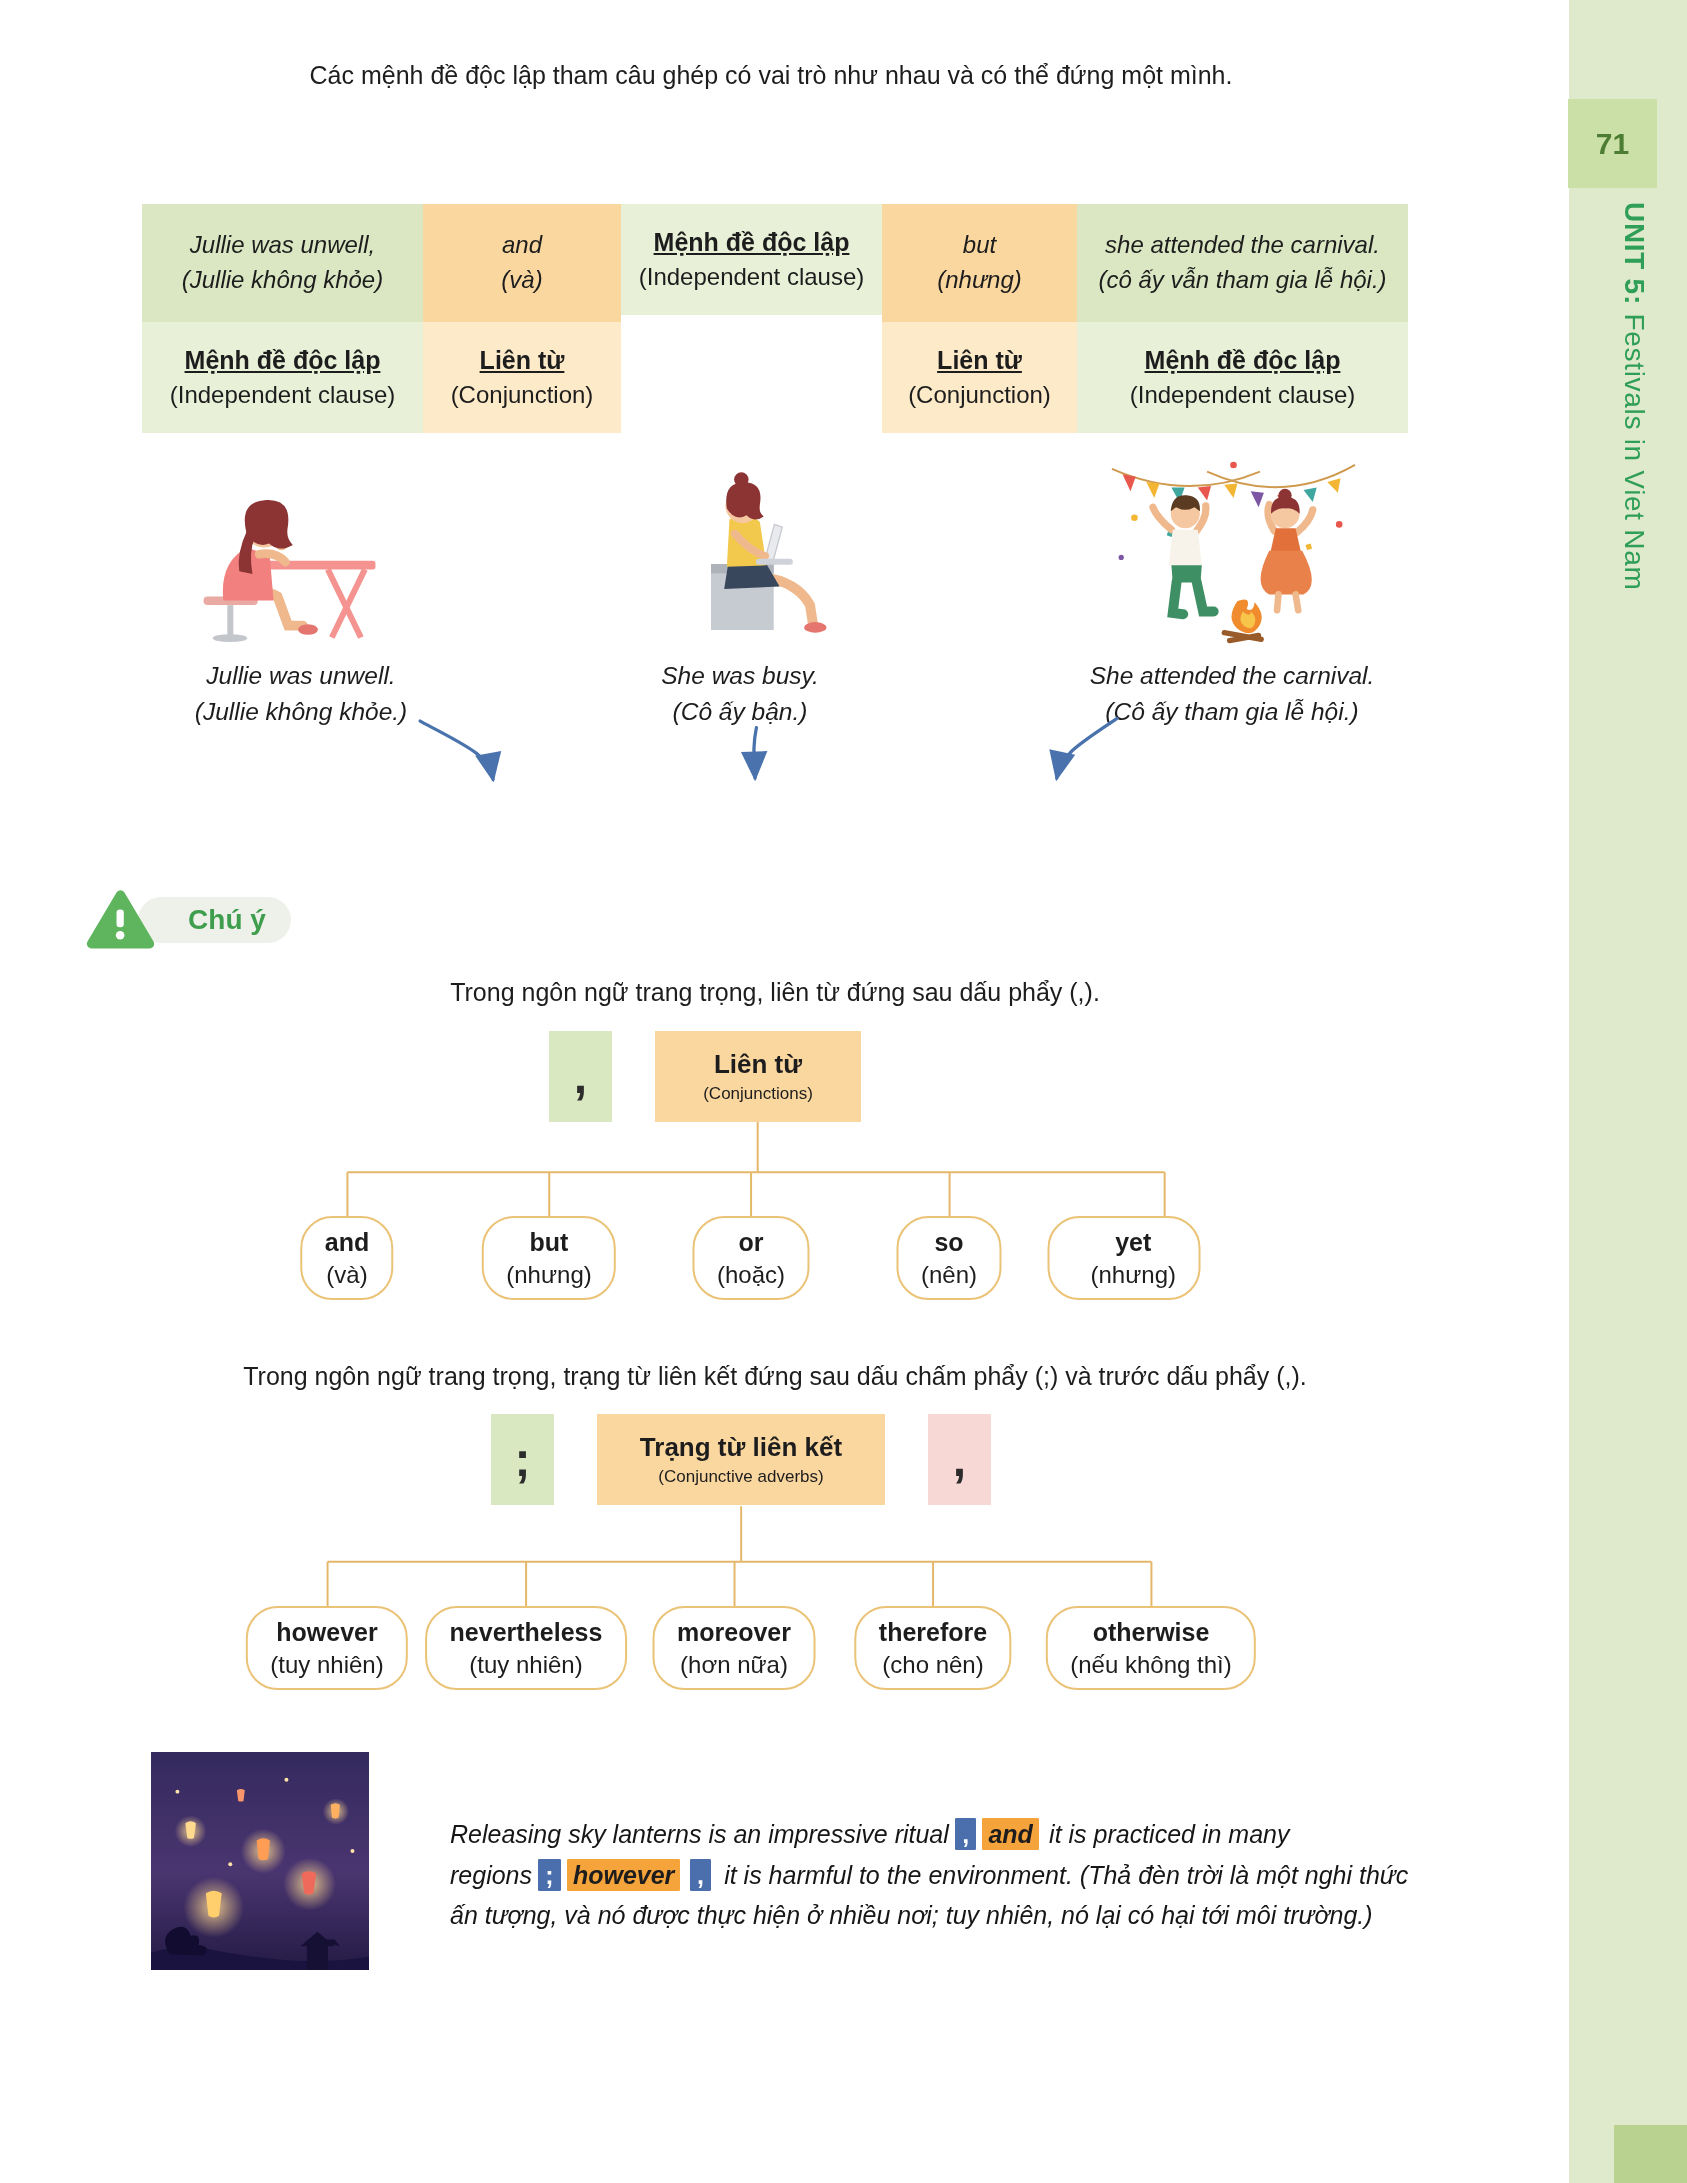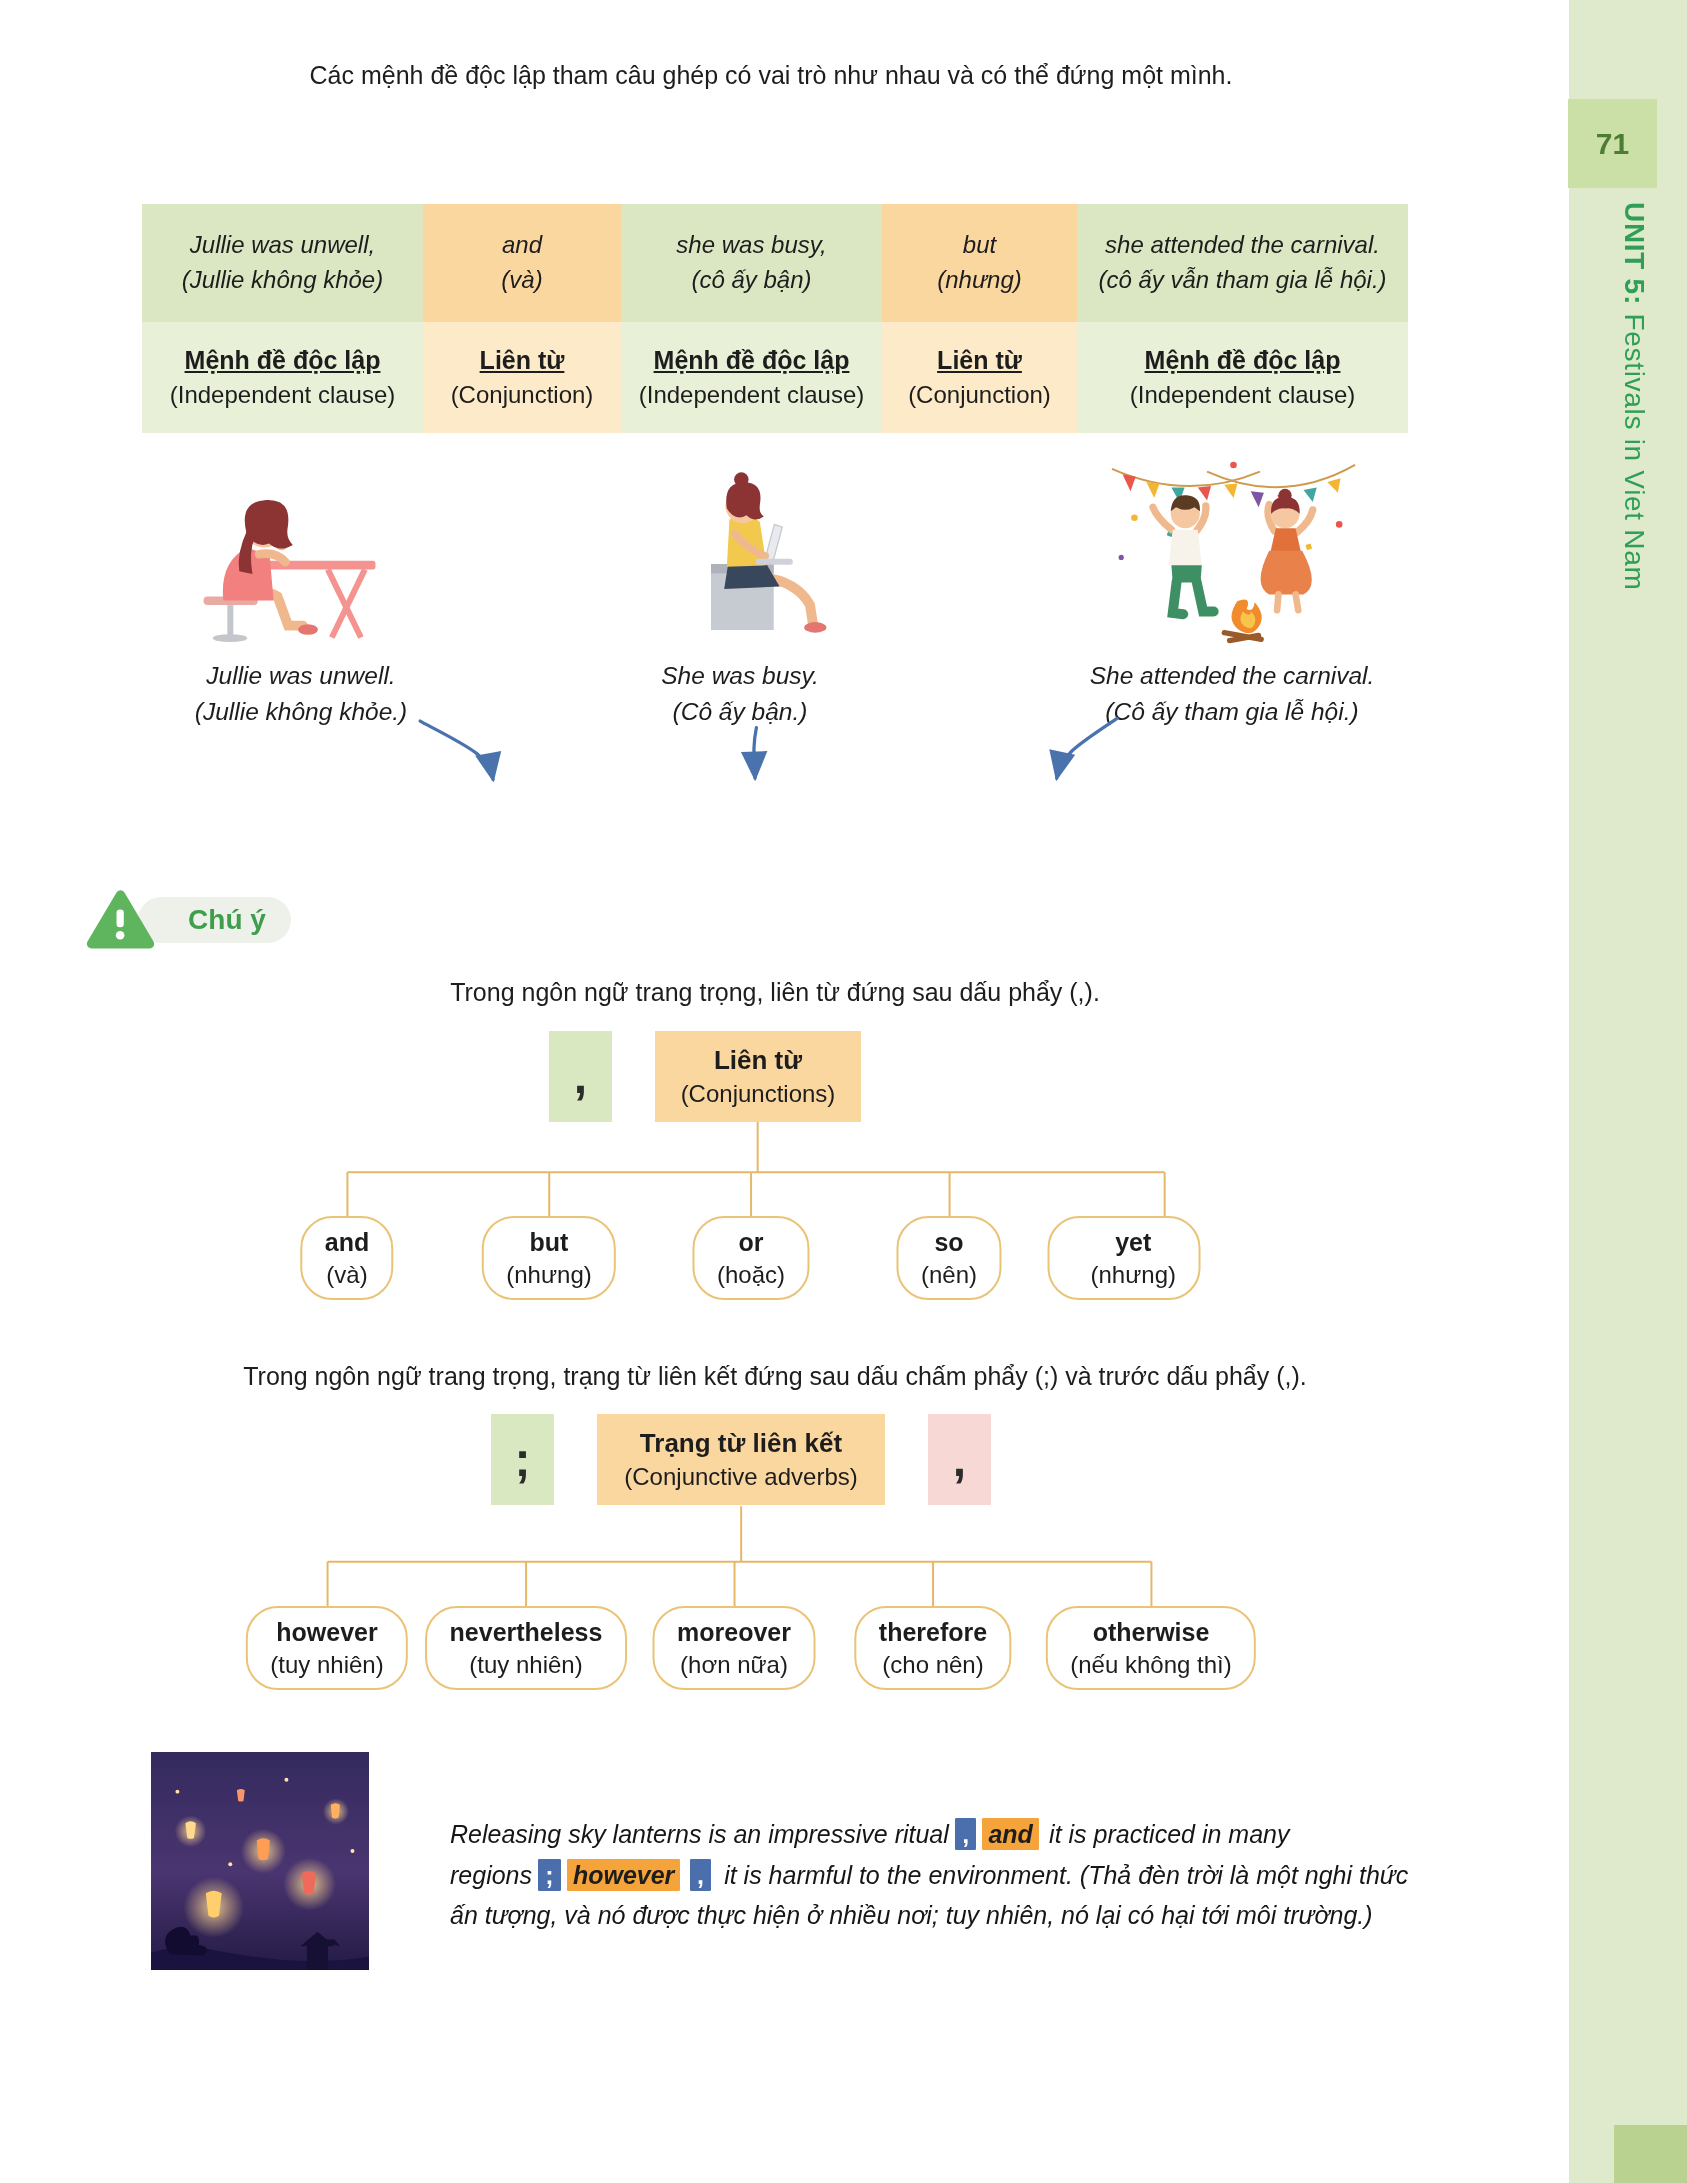--- a/index.html
+++ b/index.html
@@ -37,21 +37,21 @@
   .note-pill { position:absolute; top:897px; left:138px; width:153px; height:46px; background:#eef1e9; border-radius:25px; display:flex; align-items:center; justify-content:center; padding-left:25px; }
   .note-pill span { font-size:28px; font-weight:bold; color:#3f9e4e; }
   .note-icon { position:absolute; top:887px; left:86px; }
 
   .rule-text { position:absolute; left:0; width:1542px; text-align:center; font-size:25px;padding-left:8px; }
   .rule1-text { top:978px; } .rule2-text { top:1362px; }
 
   .punct-box { position:absolute; height:91px; display:flex; align-items:center; justify-content:center; font-size:48px; font-weight:bold; color:#2c2c2c; }
   .head-box { position:absolute; height:91px; background:#fbd7a0; display:flex; flex-direction:column; align-items:center; justify-content:center; line-height:1.35; text-align:center; }
   .hb-main { font-weight:bold; font-size:26px; }
-  .hb-sub { font-size:24px; }
+  .hb-sub { font-size:17px; }
   .comma1-box { top:1031px; left:549px; width:63px; background:#d9e8c0; }
   .head1-box { top:1031px; left:655px; width:206px; }
   .semi2-box { top:1414px; left:491px; width:63px; background:#d9e8c0; }
   .head2-box { top:1414px; left:597px; width:288px; }
   .comma2-box { top:1414px; left:928px; width:63px; background:#f8d8d4; }
 
   .tree-svg { position:absolute; left:0; }
   .tree1 { top:1122px; } .tree2 { top:1506px; }
 
   .node { position:absolute; transform:translateX(-50%); background:#ffffff; border:2px solid #eac377; border-radius:32px; padding:8px 22.5px; text-align:center; line-height:1.3; white-space:nowrap; }
@@ -97,24 +97,20 @@
       <div class="cell cell-top bg-orange-d">
         <div>and</div>
         <div>(và)</div>
       </div>
       <div class="cell cell-bot bg-orange-l">
         <div class="lbl">Liên từ</div>
         <div>(Conjunction)</div>
       </div>
     </div>
     <div class="gcol w2">
-      <div class="cell cell-top bg-green-d">
-        <div>she was busy,</div>
-        <div>(cô ấy bận)</div>
-      </div>
       <div class="cell cell-bot bg-green-l">
         <div class="lbl">Mệnh đề độc lập</div>
         <div>(Independent clause)</div>
       </div>
     </div>
     <div class="gcol w3">
       <div class="cell cell-top bg-orange-d">
         <div>but</div>
         <div>(nhưng)</div>
       </div>

